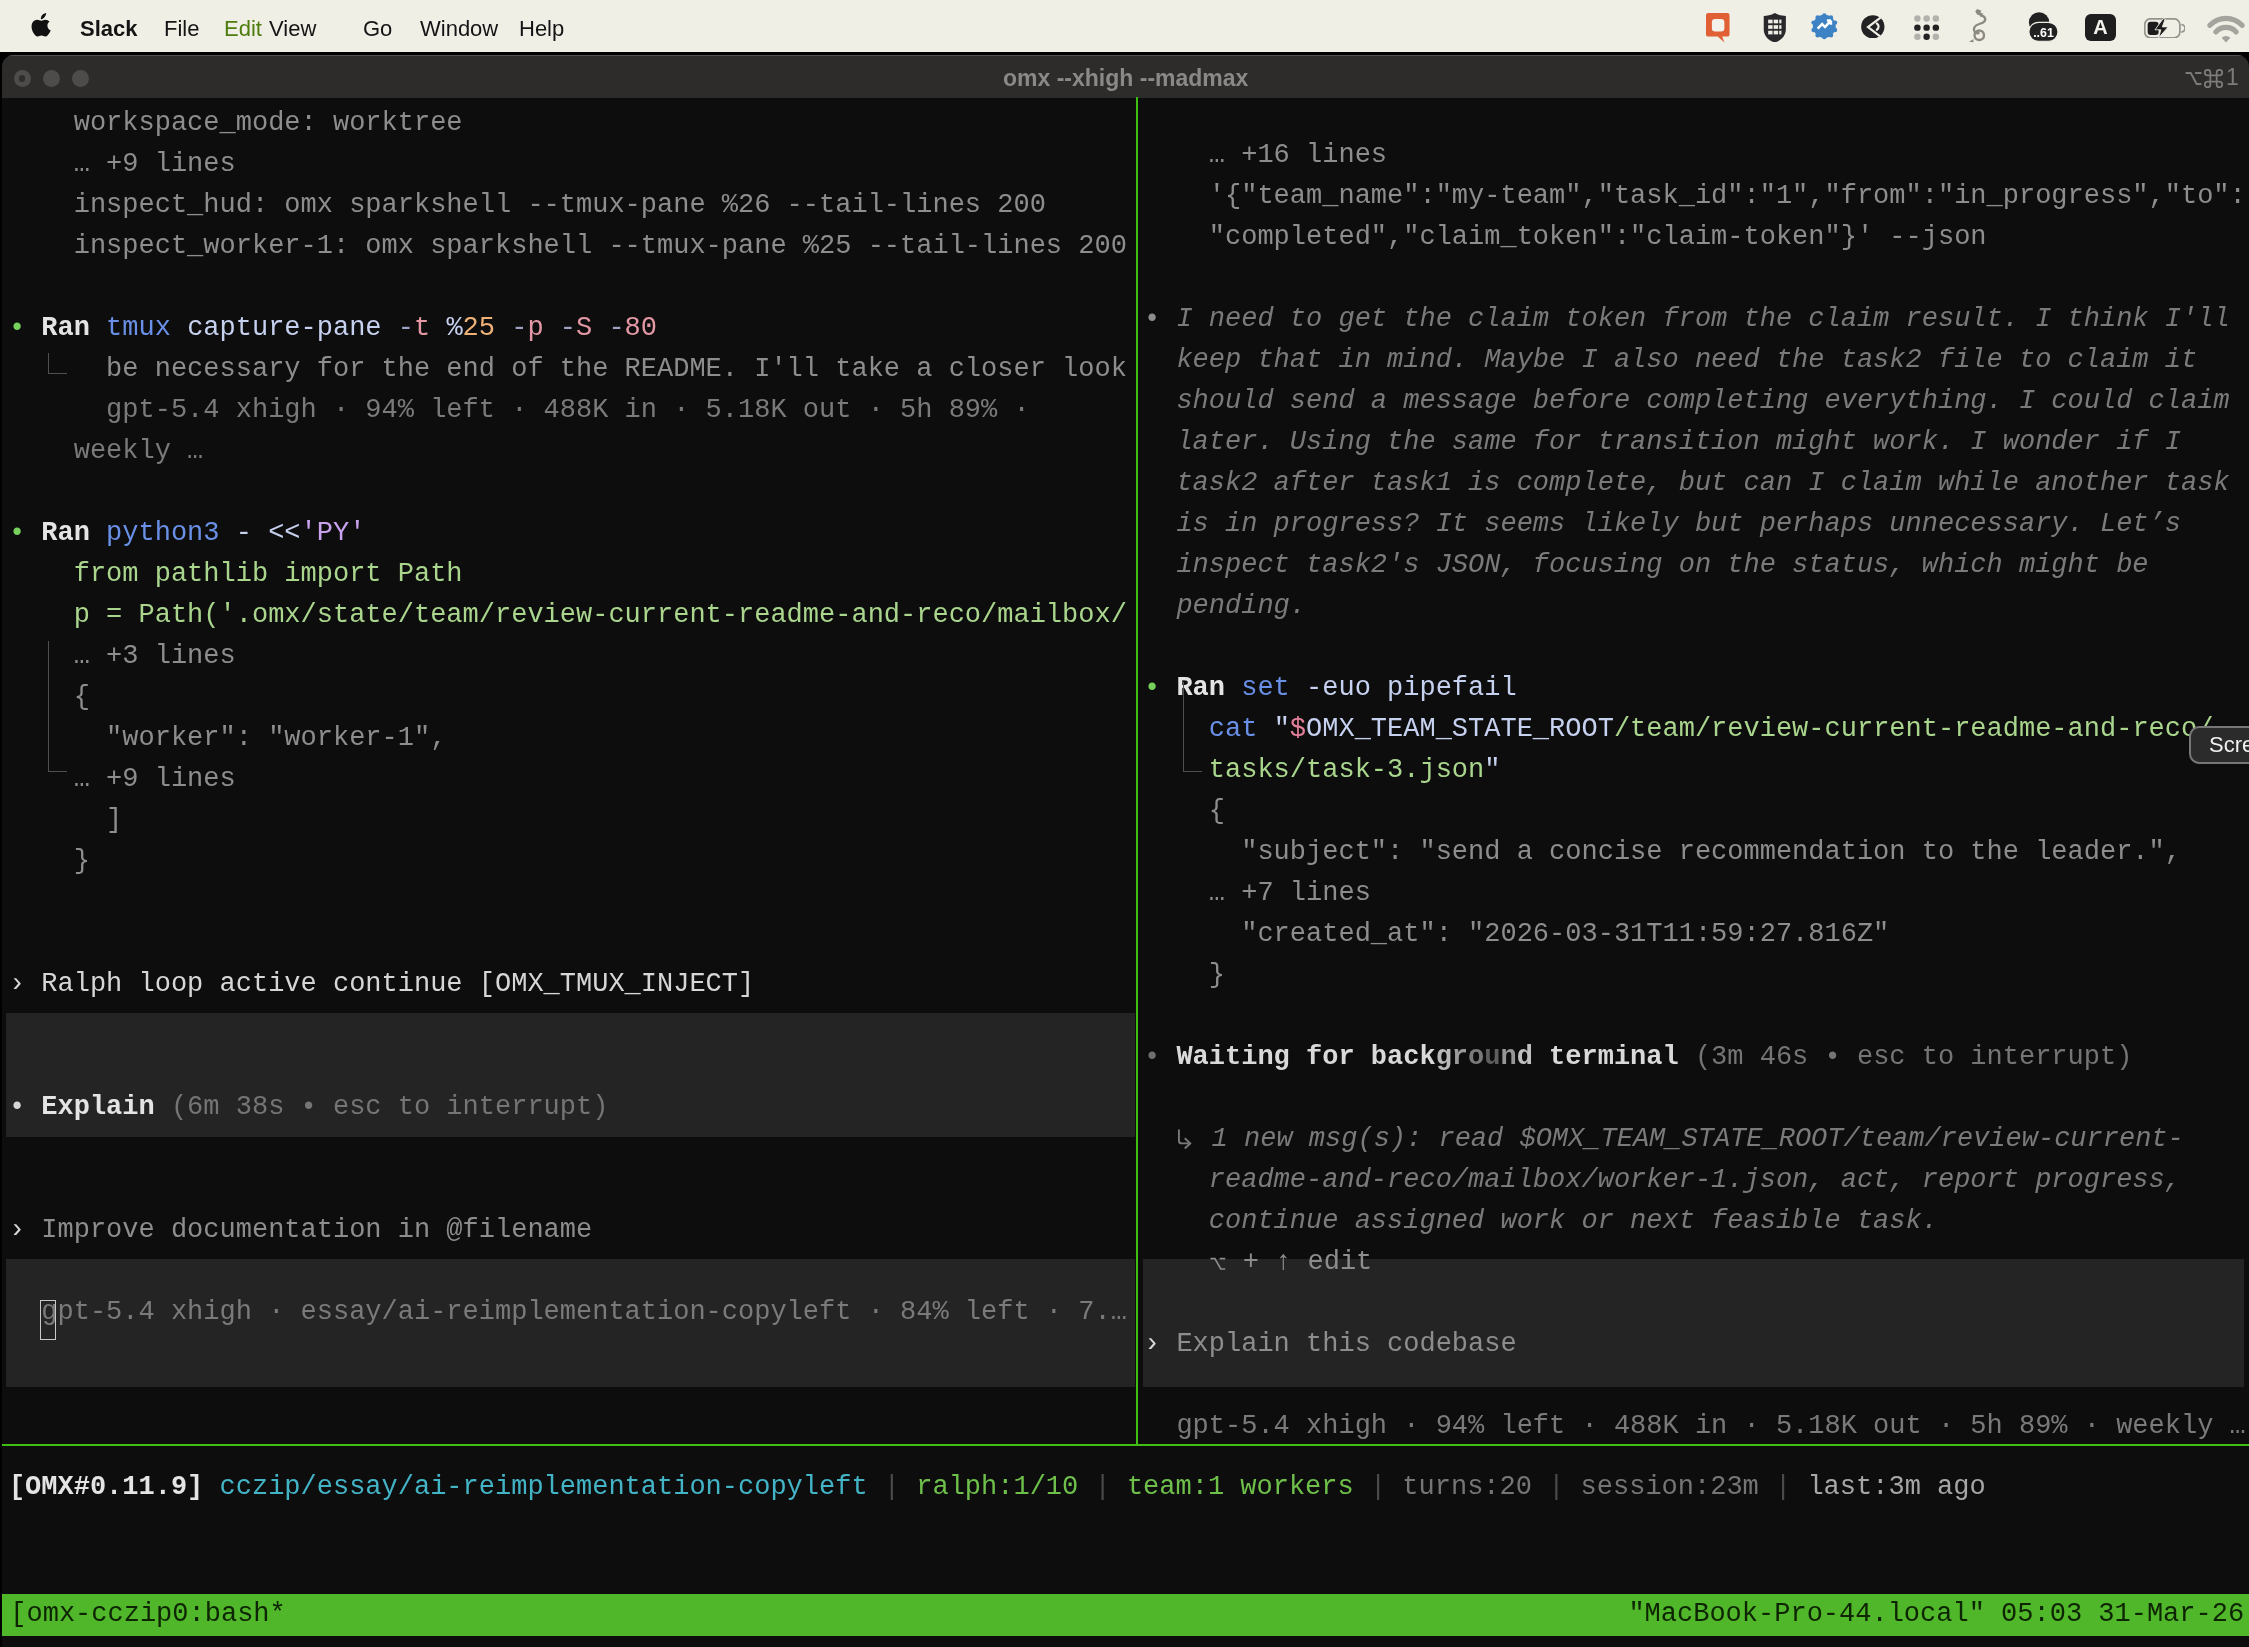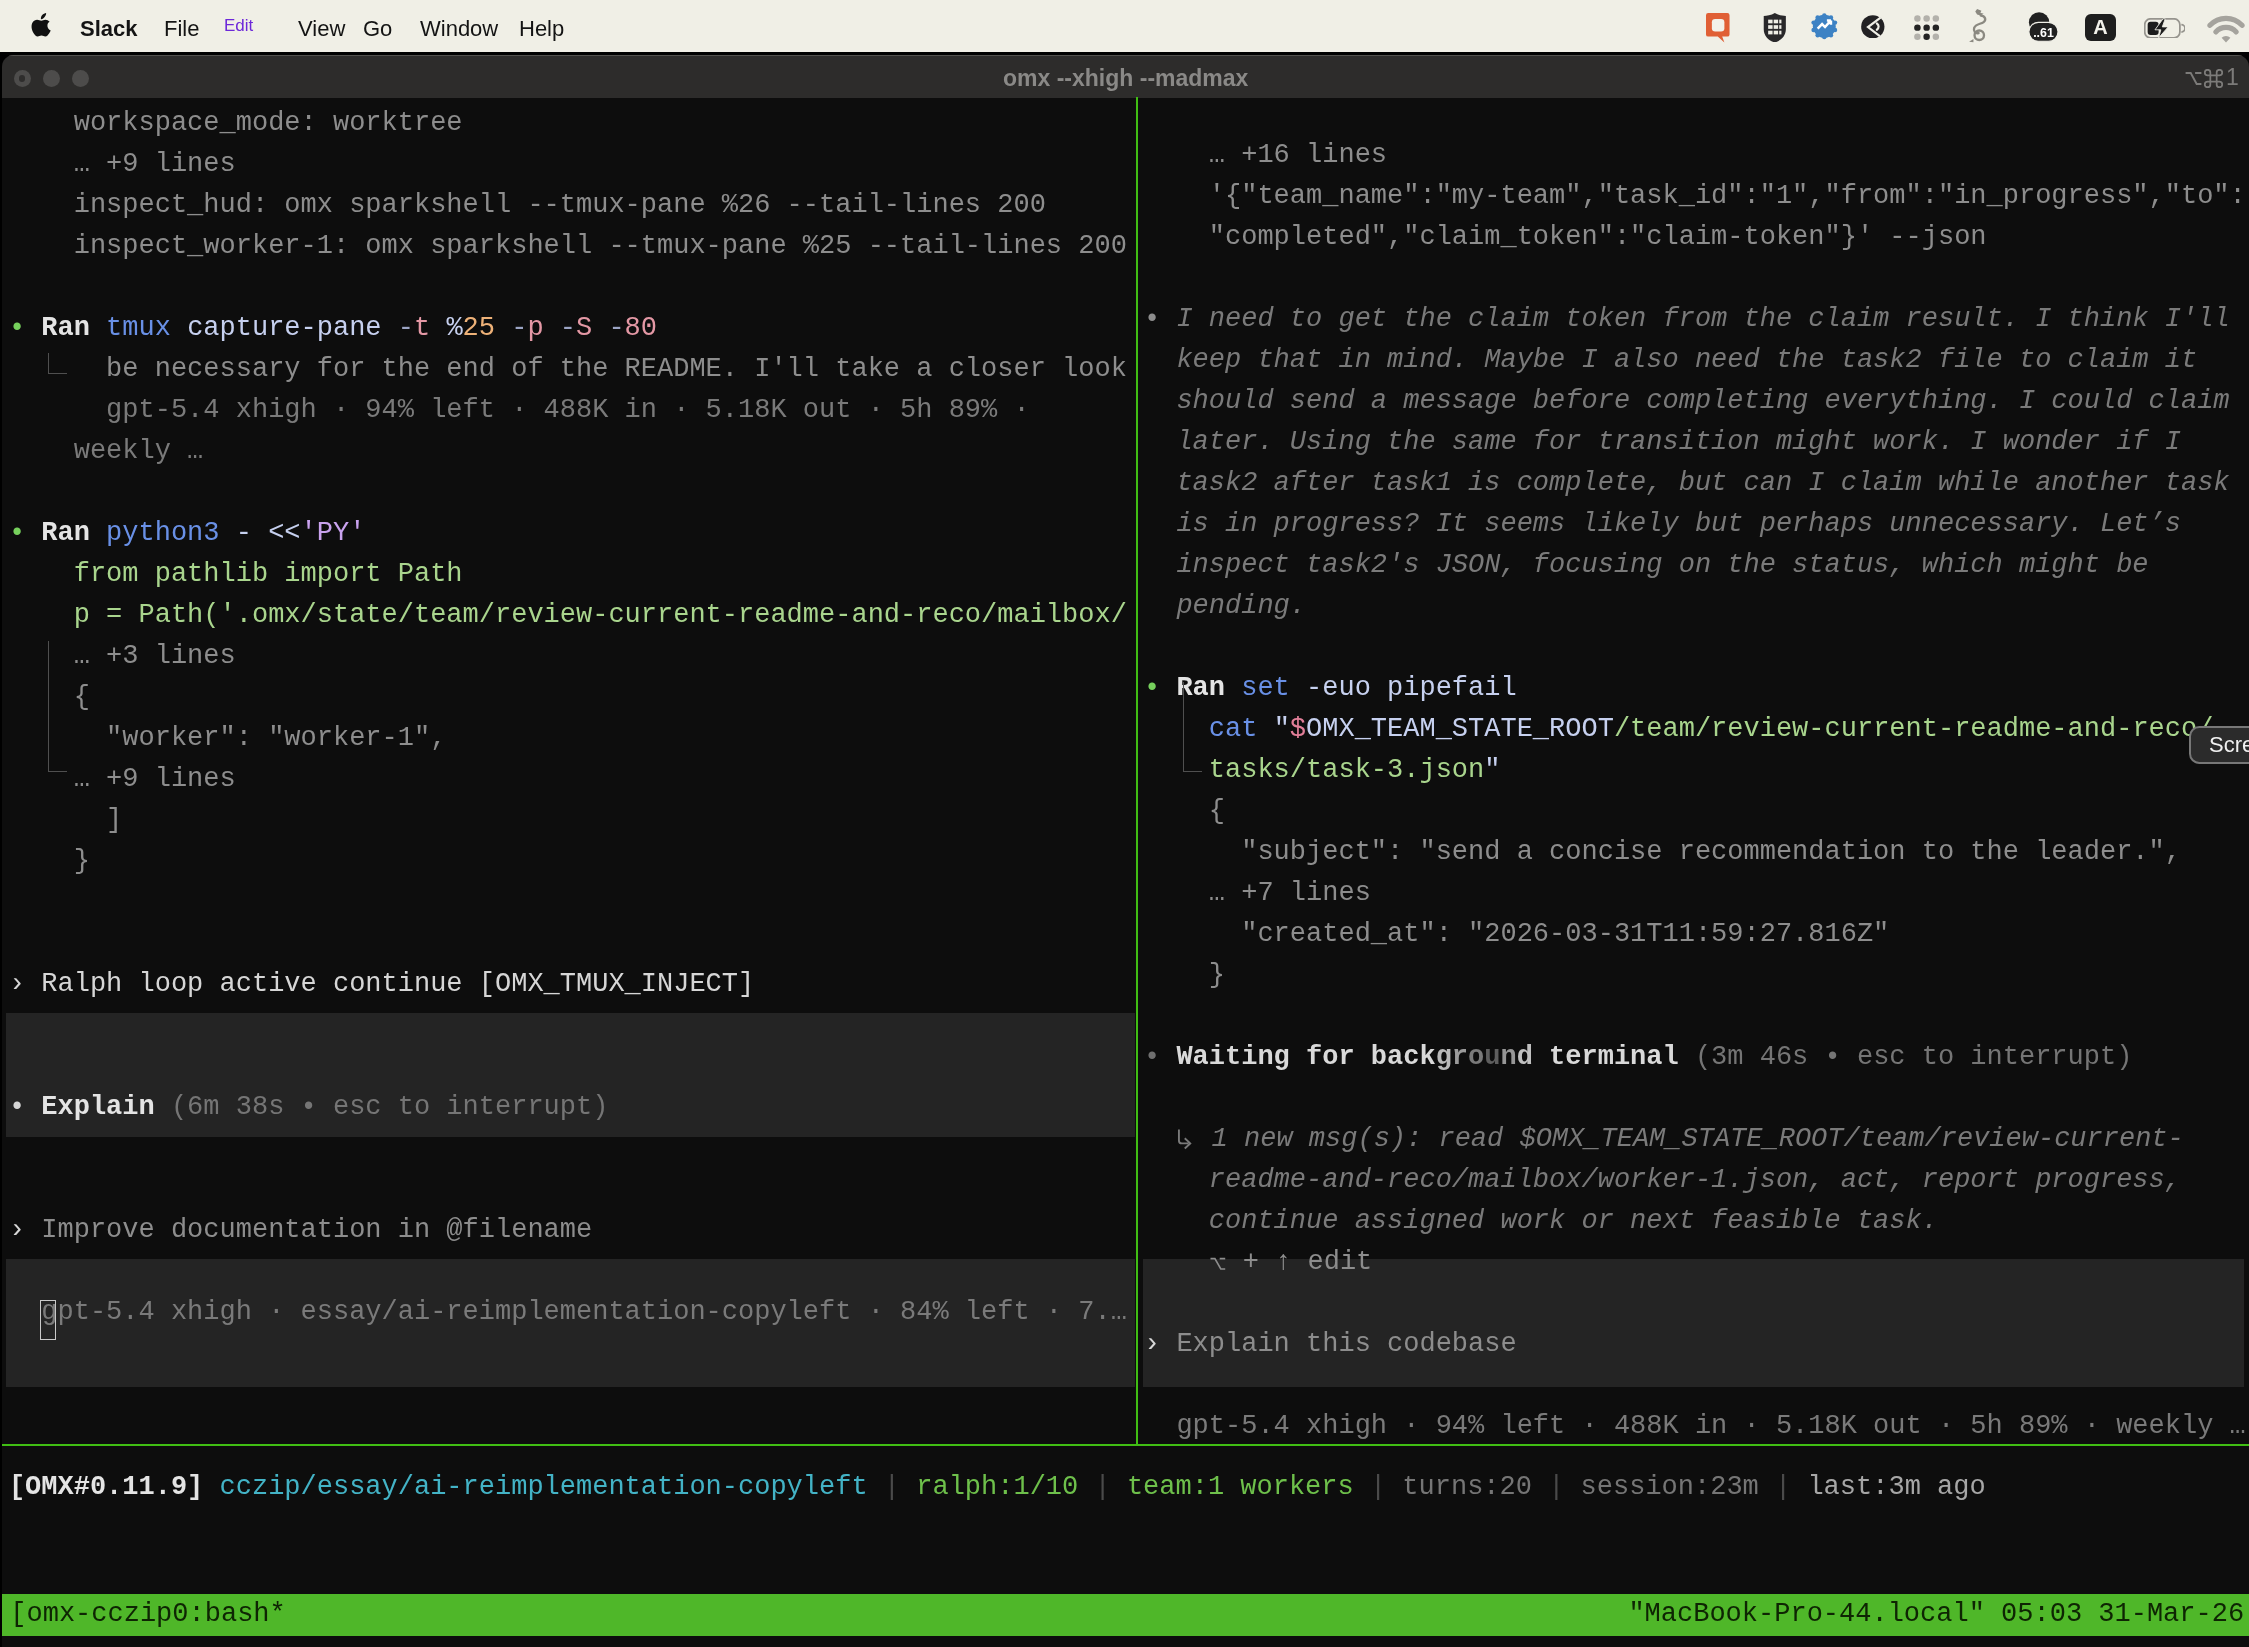--- a/index.html
+++ b/index.html
@@ -19,22 +19,22 @@
 .connb { border-bottom:1.8px solid #4f4f4f; }
 svg.arr, svg.opt { display:inline-block; vertical-align:-3.7px; }
 </style></head><body>
 <div id="menubar">
     <svg width="21.4" height="26.6" viewBox="0 0 27 34" style="position:absolute;left:29.5px;top:12.5px;">
       <path fill="#111" d="M18.5 5.2c1.3-1.6 2.2-3.8 1.9-5.2-1.7.1-3.7 1.2-4.9 2.7-1.1 1.3-2 3.3-1.7 5.2 1.9.2 3.6-1 4.7-2.7z"></path>
       <path fill="#111" d="M24.9 11.3c-1.4-1.7-3.4-2.7-5.3-2.7-2.5 0-3.6 1.2-5.3 1.2-1.8 0-3.2-1.2-5.4-1.2-2.1 0-4.4 1.3-5.8 3.5-2 3.1-1.7 9 1.6 14 1.2 1.8 2.8 3.8 4.9 3.8 1.9 0 2.4-1.2 4.9-1.2 2.5 0 3 1.2 4.9 1.2 2.1 0 3.8-2.3 5-4.1.9-1.3 1.2-2 1.9-3.5-4.9-1.9-5.7-8.8-1.4-11z"></path>
     </svg>
     <span style="position:absolute;left:80px;top:15.5px;font-size:22px;font-weight:bold;color:#141414;">Slack</span>
     <span style="position:absolute;left:164px;top:15.5px;font-size:22px;font-weight:normal;color:#141414;">File</span>
-    <span style="position:absolute;left:224px;top:15.5px;font-size:17px;font-weight:normal;color:#6d28d9;">Edit</span>
-    <span style="position:absolute;left:298px;top:15.5px;font-size:22px;font-weight:normal;color:#141414;">View</span>
+    <span style="position:absolute;left:224px;top:15.5px;font-size:22px;font-weight:normal;color:#4d7c0f;">Edit</span>
+    <span style="position:absolute;left:269px;top:15.5px;font-size:22px;font-weight:normal;color:#141414;">View</span>
     <span style="position:absolute;left:363px;top:15.5px;font-size:22px;font-weight:normal;color:#141414;">Go</span>
     <span style="position:absolute;left:420px;top:15.5px;font-size:22px;font-weight:normal;color:#141414;">Window</span>
     <span style="position:absolute;left:519px;top:15.5px;font-size:22px;font-weight:normal;color:#141414;">Help</span>
     <svg width="25" height="31" viewBox="0 0 34 42" style="position:absolute;left:1706px;top:12.5px;">
       <path fill="#e05f35" d="M3 0 h26 a3 3 0 0 1 3 3 v26 a3 3 0 0 1 -3 3 h-7 l3 8 -9 -8 h-13 a3 3 0 0 1 -3 -3 v-26 a3 3 0 0 1 3 -3 z"></path>
       <rect x="8" y="8" width="17" height="17" rx="4.5" fill="#f2f1ea"></rect>
     </svg>
     <svg width="23.6" height="29.5" viewBox="0 0 32 40" style="position:absolute;left:1763px;top:12.5px;">
       <path fill="#29282a" d="M16 0 C11 3 5 4 1 4 L1 22 C1 32 9 38 16 40 C23 38 31 32 31 22 L31 4 C27 4 21 3 16 0 Z"></path>
       <g fill="#efeee6">

